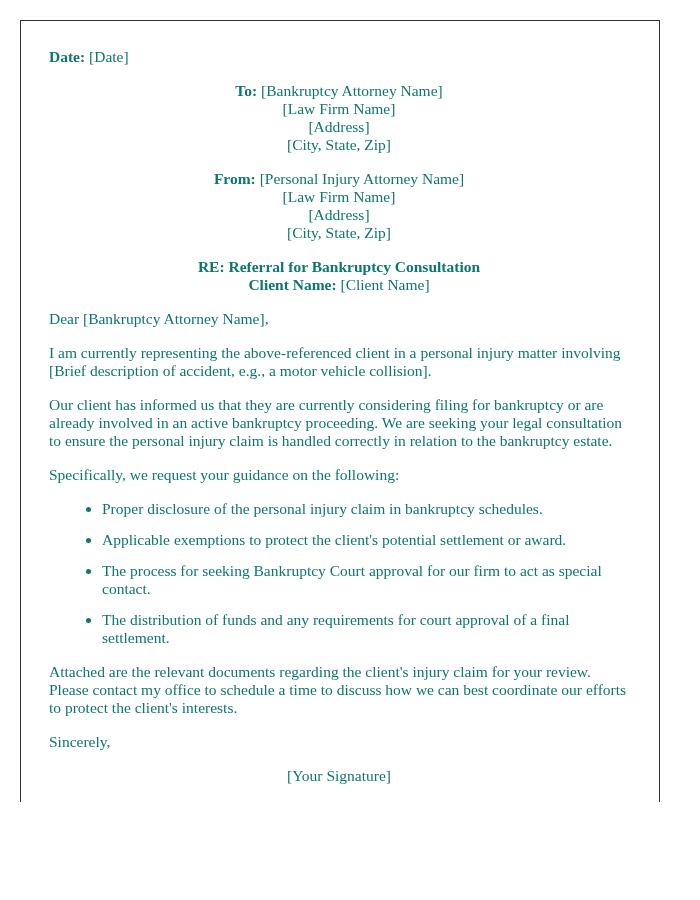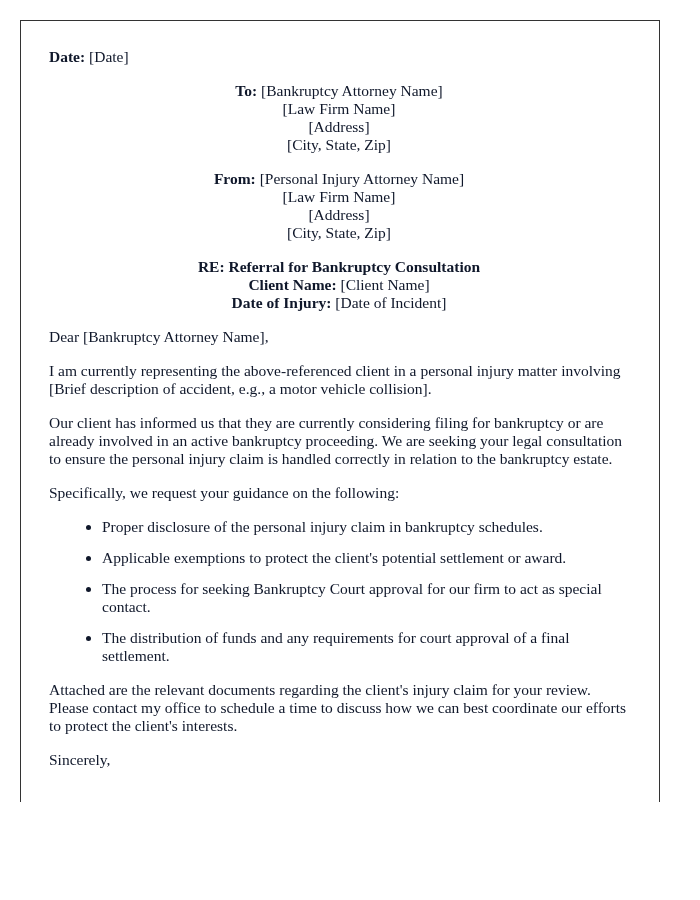--- a/index.html
+++ b/index.html
@@ -11,21 +11,21 @@
     border-left: 1px solid #333; border-right: 1px solid #333; border-top: 1px solid #333;
     box-sizing: border-box;
     overflow: hidden;
   }
   .content {
     position: absolute;
     left: 28px; top: 27px; width: 580px;
     font-family: "Liberation Serif", "DejaVu Serif", serif;
     font-size: 15.5px;
     line-height: 18px;
-    color: #0f172a;
+    color: #0f766e;
   }
   p { margin: 0 0 16px 0; }
   b { font-weight: bold; }
   ul { margin: 0 0 16px 0; padding-left: 40px; }
   li { margin: 13px; }
   .line { display: block; text-align: center; }
 </style>
 </head>
 <body>
 
@@ -44,37 +44,37 @@
     <p>
       <span class="line"><b>From:</b><span> [Personal Injury Attorney Name]</span></span>
       <span class="line">[Law Firm Name]</span>
       <span class="line">[Address]</span>
       <span class="line">[City, State, Zip]</span>
     </p>
 
     <p>
       <b class="line">RE: Referral for Bankruptcy Consultation</b>
       <span class="line"><b>Client Name:</b><span> [Client Name]</span></span>
-      <span class="line"><b>Date of Injury:</b><span> [Date of Incident]</span></span>
     </p>
 
     <p>Dear [Bankruptcy Attorney Name],</p>
 
     <p>I am currently representing the above-referenced client in a personal injury matter involving [Brief description of accident, e.g., a motor vehicle collision].</p>
     <p>Our client has informed us that they are currently considering filing for bankruptcy or are already involved in an active bankruptcy proceeding. We are seeking your legal consultation to ensure the personal injury claim is handled correctly in relation to the bankruptcy estate.</p>
     <p>Specifically, we request your guidance on the following:</p>
 
     <ul>
       <li>Proper disclosure of the personal injury claim in bankruptcy schedules.</li>
       <li>Applicable exemptions to protect the client's potential settlement or award.</li>
       <li>The process for seeking Bankruptcy Court approval for our firm to act as special contact.</li>
       <li>The distribution of funds and any requirements for court approval of a final settlement.</li>
     </ul>
 
     <p>Attached are the relevant documents regarding the client's injury claim for your review. Please contact my office to schedule a time to discuss how we can best coordinate our efforts to protect the client's interests.</p>
 
     <p>Sincerely,</p>
 
     <p>
+      <span class="line">[Your Signature]</span>
     </p>
 
   </div>
 </div>
 
 </body></html>

